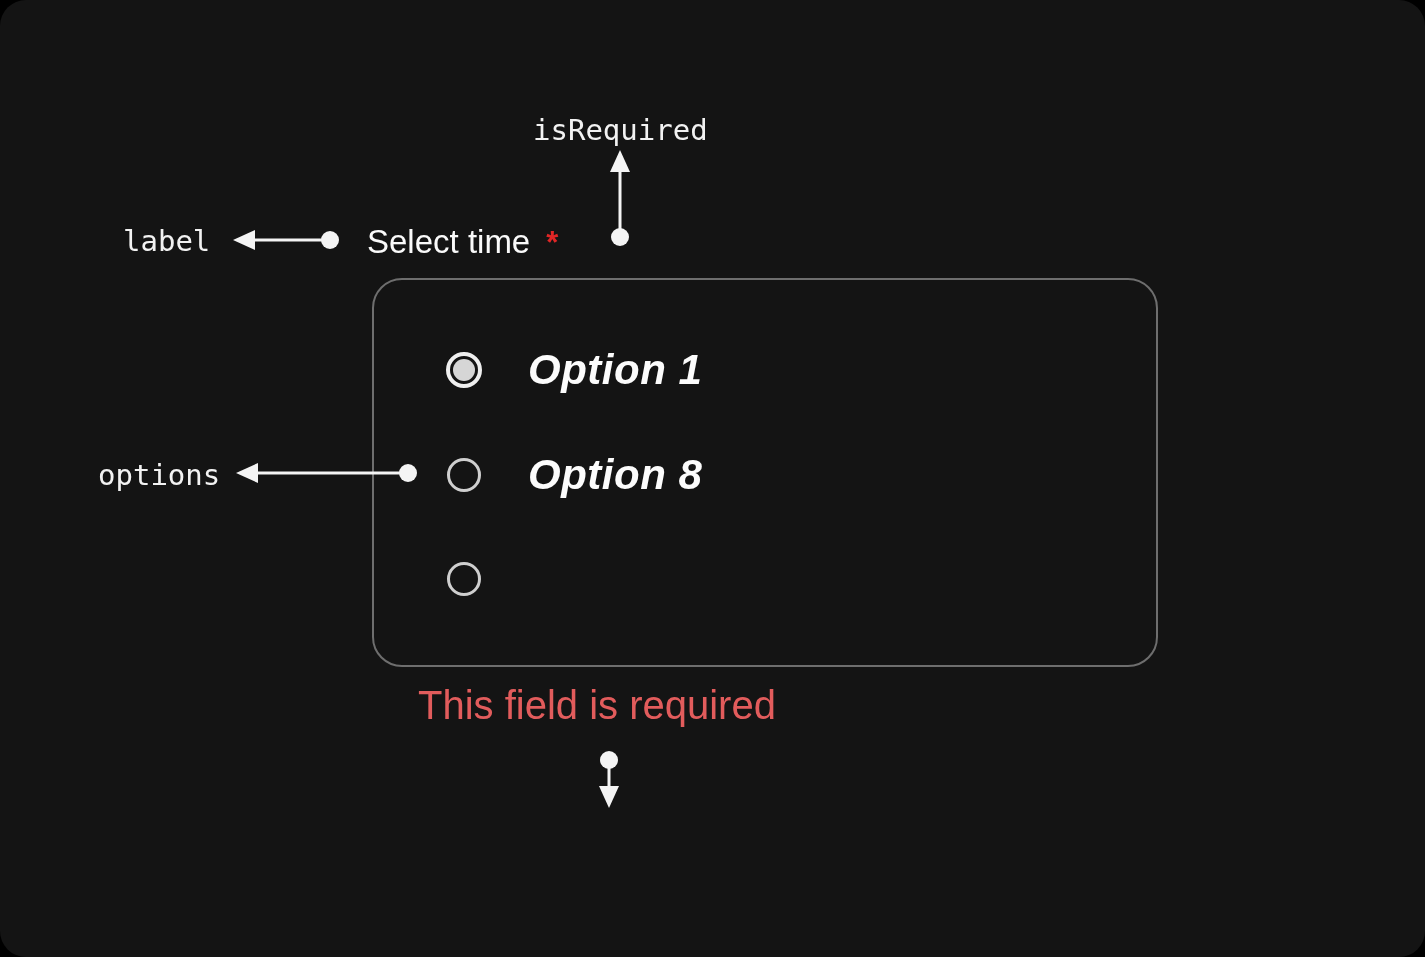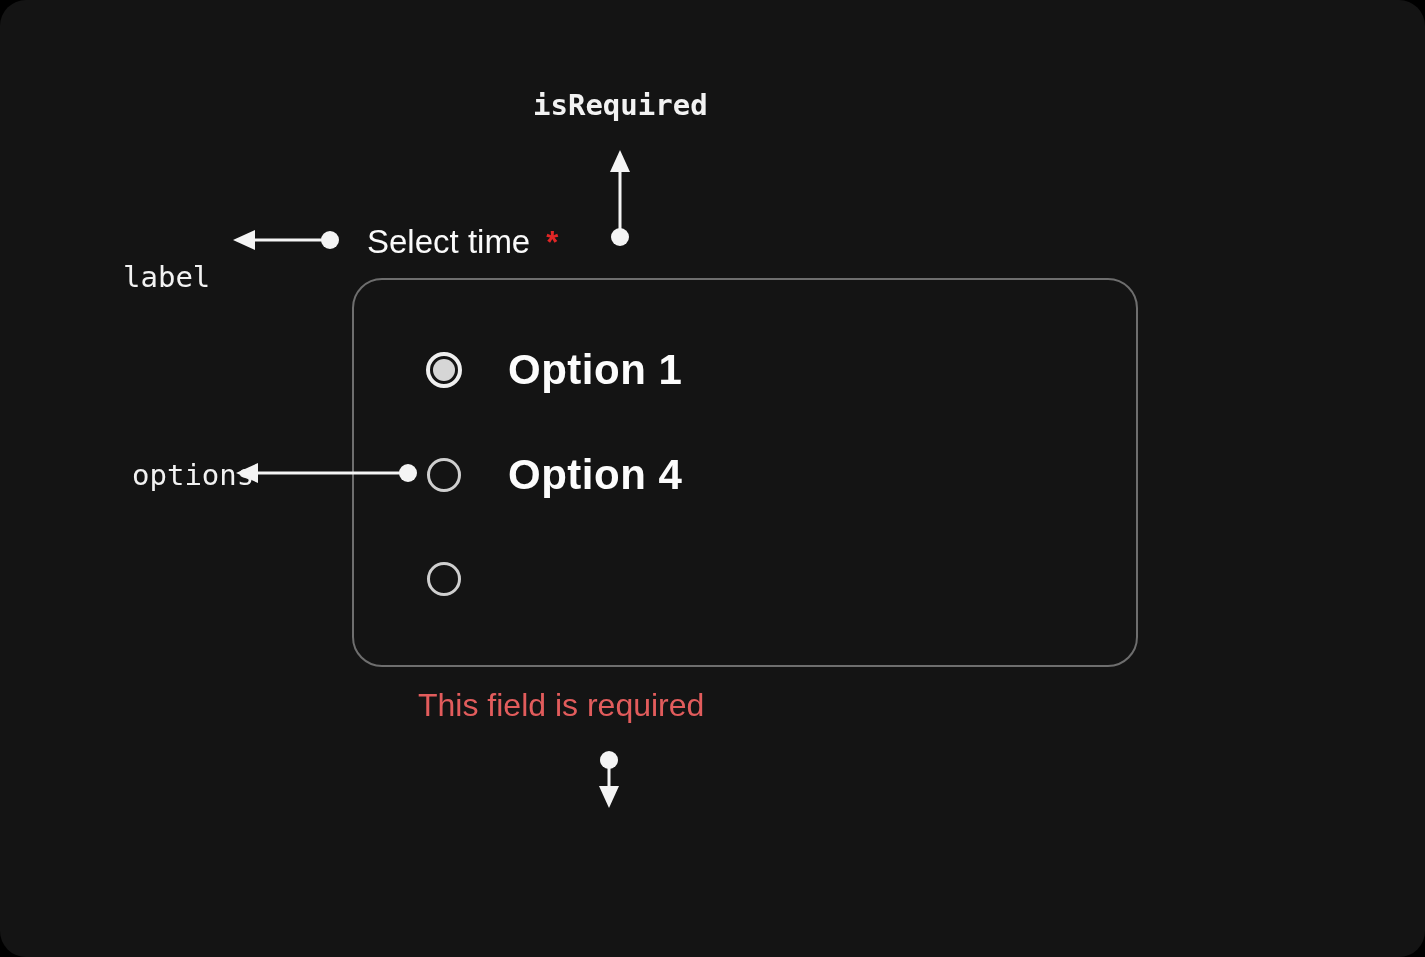--- a/index.html
+++ b/index.html
@@ -23,23 +23,23 @@
   
   .anno {
     position: absolute;
     font-family: "DejaVu Sans Mono", "Liberation Mono", monospace;
     font-size: 29px;
     line-height: 34px;
     color: #f2f2f2;
     white-space: nowrap;
     z-index: 4;
   }
-  #anno-isrequired { left: 533px; top: 88px; font-weight: bold; }
-  #anno-label      { left: 123px; top: 224px; margin-top: 36px; }
-  #anno-options    { left: 98px;  top: 458px; margin-left: 34px; }
+  #anno-isrequired { left: 533px; top: 113px; }
+  #anno-label      { left: 123px; top: 224px; }
+  #anno-options    { left: 98px;  top: 458px; }
   #anno-message    { left: 458px; top: 826px; }
 
   
   .field-label {
     position: absolute;
     left: 367px;
     top: 222px;
     font-size: 33px;
     line-height: 40px;
     font-weight: 500;
@@ -52,29 +52,30 @@
     display: inline-block;
     margin-left: 16px;
     font-size: 31px;
     font-weight: 700;
     color: #e02626;
   }
 
   
   .radio-group {
     position: absolute;
-    left: 352px;
+    left: 372px;
     top: 278px;
     width: 786px;
     height: 389px;
     border: 2px solid #6e6e6e;
     border-radius: 30px;
     box-sizing: border-box;
     background: transparent;
     z-index: 1;
+    font-style: italic;
   }
   .radio-row {
     position: absolute;
     left: 72px;
     height: 44px;
     display: flex;
     align-items: center;
     gap: 46px;
     cursor: pointer;
   }
@@ -116,21 +117,21 @@
     color: #fcfcfc;
     letter-spacing: 0.5px;
     white-space: nowrap;
   }
 
   
   .error-msg {
     position: absolute;
     left: 418px;
     top: 686px;
-    font-size: 32px;
+    font-size: 40px;
     line-height: 38px;
     font-weight: 500;
     color: #e25c5c;
     white-space: nowrap;
     z-index: 2;
   }
 
   
   .arrows {
     position: absolute;
@@ -187,21 +188,21 @@
       <span class="radio-slot">
         <span class="radio selected"></span>
       </span>
       <span class="radio-label">Option 1</span>
     </div>
 
     <div class="radio-row" id="radio-row-2">
       <span class="radio-slot">
         <span class="radio"></span>
       </span>
-      <span class="radio-label">Option 4</span>
+      <span class="radio-label">Option 8</span>
     </div>
 
     <div class="radio-row" id="radio-row-3">
       <span class="radio-slot">
         <span class="radio"></span>
       </span>
     </div>
 
   </div>
 

